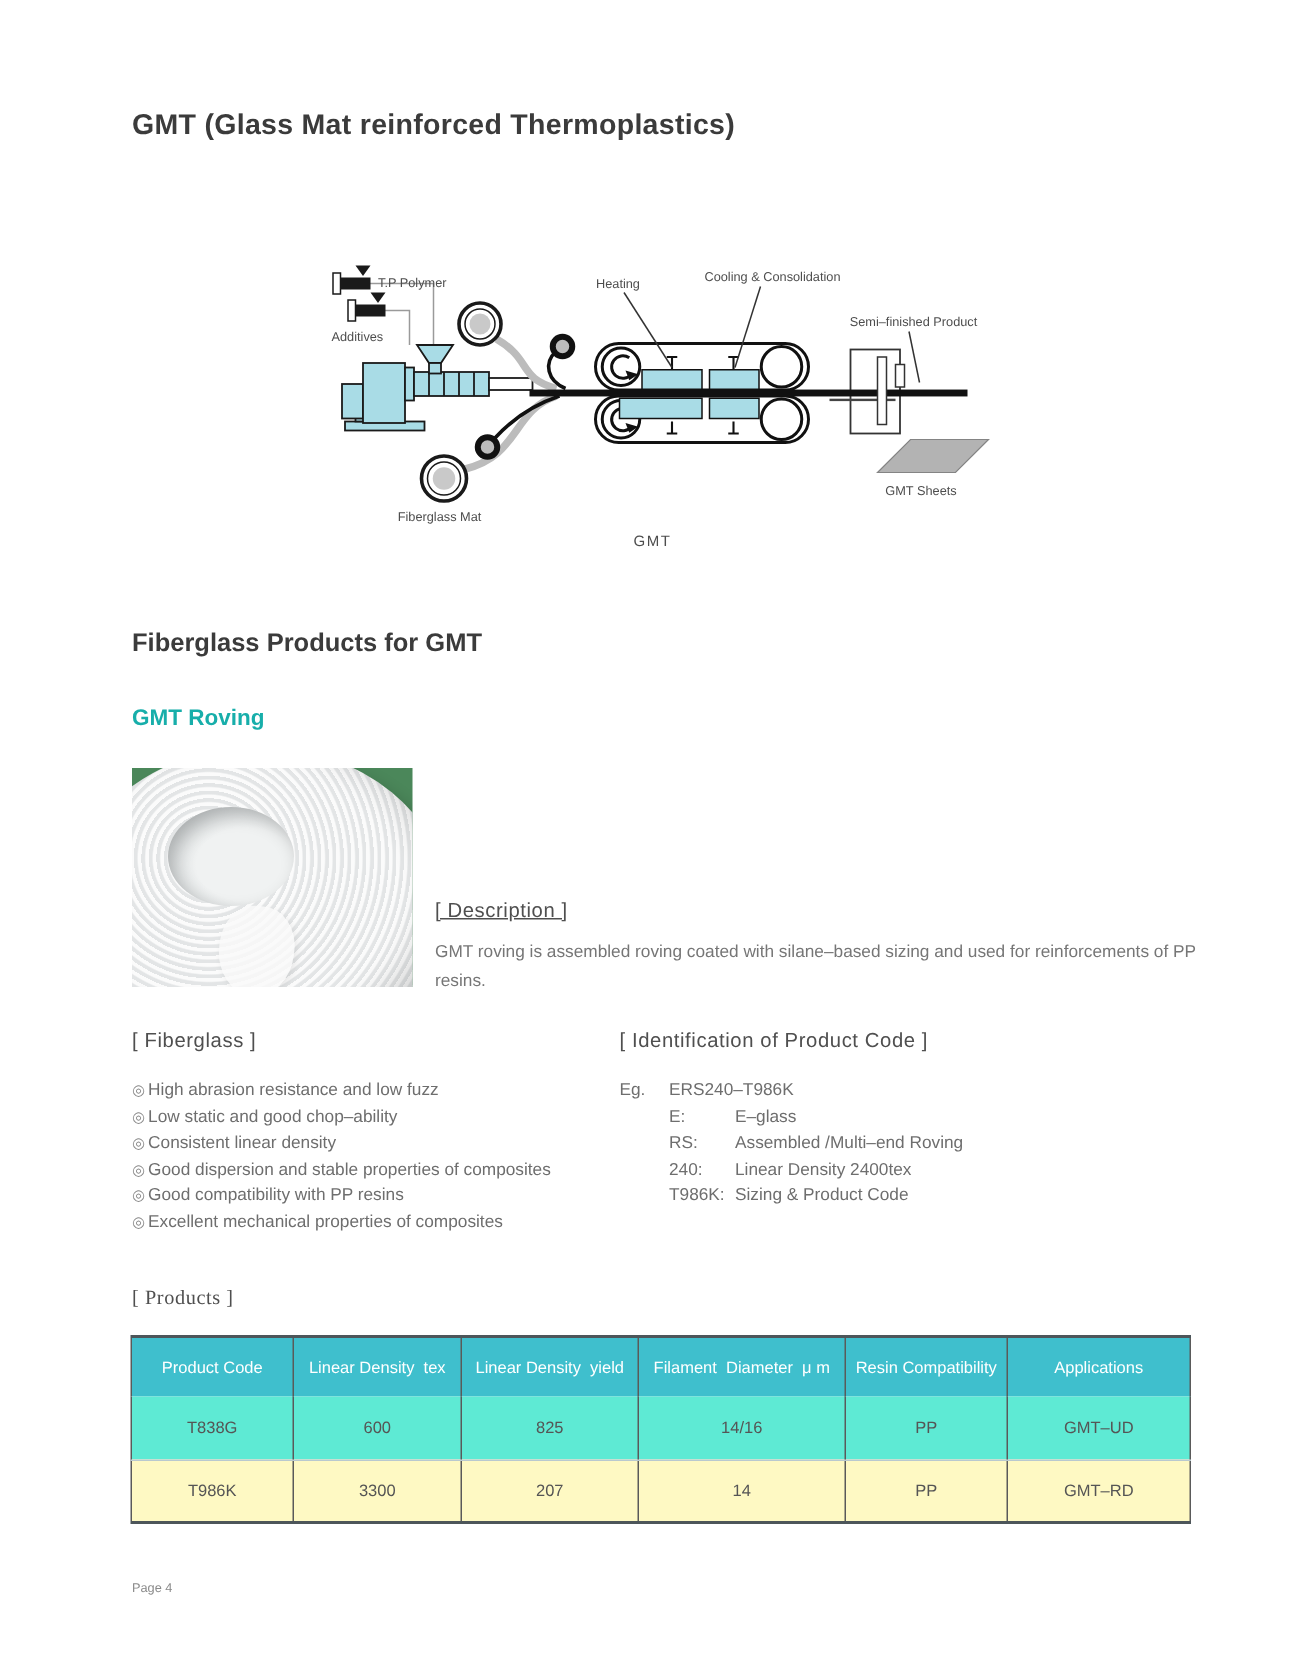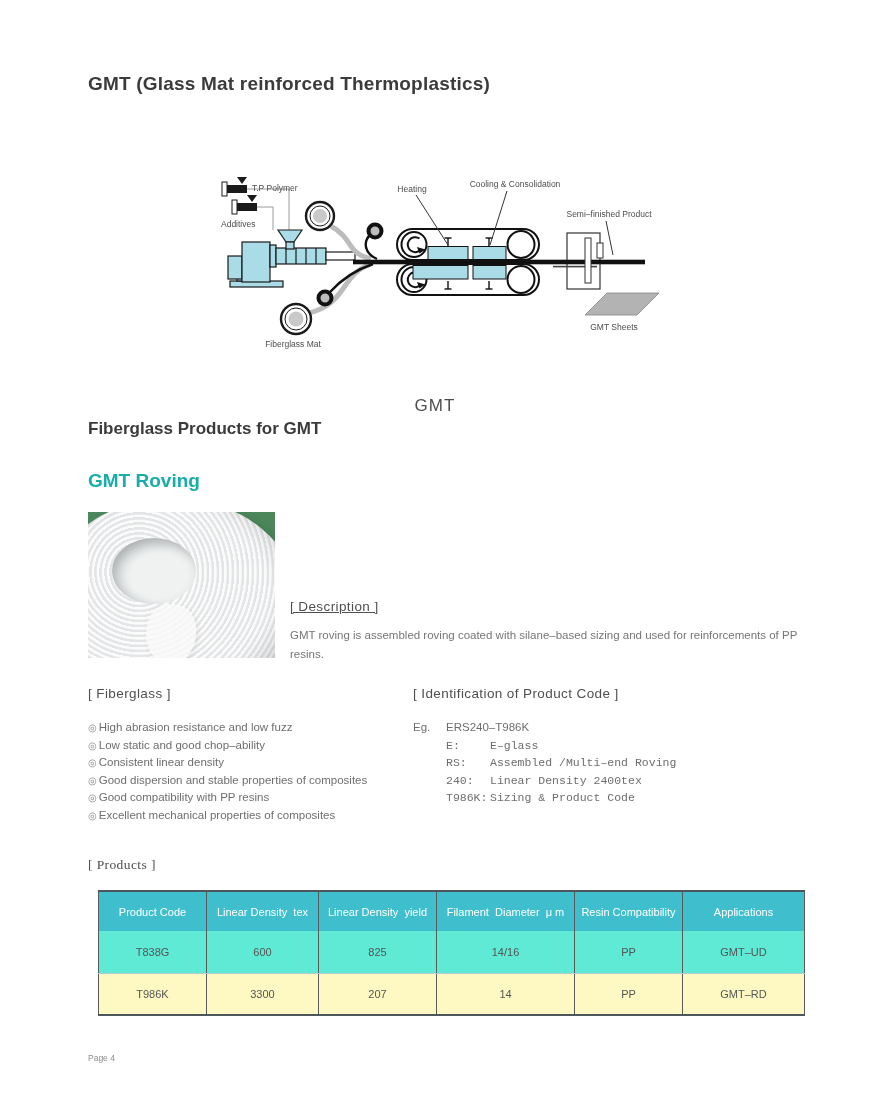--- a/index.html
+++ b/index.html
@@ -5,24 +5,24 @@
   * { margin:0; padding:0; box-sizing:border-box; }
   html,body { width:870px; height:1120px; background:#ffffff; font-family:"Liberation Sans", sans-serif; }
   .page { position:relative; width:870px; height:1120px; background:#fff; overflow:hidden; }
 
   .h1 { position:absolute; left:88px; top:73px; font-size:19px; font-weight:bold; color:#3b3b3b; letter-spacing:.2px; }
   .intro { position:absolute; left:88px; top:104px; width:710px; font-size:11.5px; line-height:1.6; color:#767676; }
 
   
   .diagram { position:absolute; left:185px; top:172px; width:500px; height:186px; }
   .diagram text { font-family:"Liberation Sans", sans-serif; font-size:8.5px; fill:#4d4d4d; }
-  .diagram-caption { position:absolute; left:185px; top:356px; width:500px; text-align:center; font-size:17px; color:#4d4d4d; letter-spacing:1px;margin-top:40px; }
+  .diagram-caption { position:absolute; left:185px; top:356px; width:500px; text-align:center; font-size:10px; color:#4d4d4d; letter-spacing:1px; }
 
   .h2 { position:absolute; left:88px; top:419px; font-size:17px; font-weight:bold; color:#3b3b3b; }
-  .h3 { position:absolute; left:88px; top:470px; font-size:19px; font-weight:bold; color:#17aeaa; }
+  .h3 { position:absolute; left:88px; top:470px; font-size:15px; font-weight:bold; color:#17aeaa; }
 
   
   .product-photo { position:absolute; left:88px; top:512px; width:187px; height:146px; background:#4b875a; overflow:hidden; }
   .coil-outer { position:absolute; left:-42px; top:-14px; width:252px; height:206px; border-radius:50%;
       background: repeating-radial-gradient(circle at 37% 36%, #fbfbfb 0 2px, #e3e5e6 3px 5px);
       box-shadow: inset -10px -8px 22px rgba(0,0,0,.14), 6px 6px 10px rgba(0,0,0,.18); }
   .coil-hole { position:absolute; left:24px; top:26px; width:84px; height:66px; border-radius:50%;
       background: radial-gradient(ellipse at 62% 58%, #f0f2f2 0 45%, #d7dbdc 75%, #c8cccd 100%);
       box-shadow: inset 4px 5px 12px rgba(0,0,0,.20); }
   .coil-tape { position:absolute; left:58px; top:92px; width:50px; height:60px; border-radius:45% 45% 50% 50%;
@@ -35,27 +35,27 @@
   .props-head { position:absolute; left:88px; top:686px; }
   .props-list { position:absolute; left:88px; top:719px; width:330px; }
   .prop-item { font-size:11.5px; color:#6e6e6e; line-height:17.5px; white-space:nowrap; }
   .bullet { color:#8a8a8a; font-size:10px; margin-right:2px; }
 
   .ident-head { position:absolute; left:413px; top:686px; }
   .ident-block { position:absolute; left:413px; top:719px; font-size:11.5px; color:#6e6e6e; line-height:17.5px; }
   .ident-eg-row { white-space:nowrap; }
   .ident-eg { display:inline-block; width:33px; }
   .ident-rows { padding-left:33px; }
-  .ident-row { white-space:nowrap;font-family:Liberation Mono, monospace; }
+  .ident-row { white-space:nowrap; }
   .ident-key { display:inline-block; width:44px; }
 
   .products-head { position:absolute; left:88px; top:857px;font-family:Liberation Serif, serif; }
 
   table.products { position:absolute; left:87px; top:890px; width:706px; border-collapse:collapse; table-layout:fixed;
-      border-top:2px solid #4d565a; border-bottom:2px solid #4d565a;margin-left:11px; }
+      border-top:2px solid #4d565a; border-bottom:2px solid #4d565a; }
   table.products th { background:#3fbfcd; color:#ffffff; font-weight:normal; font-size:11px; height:40px;
       border-left:1.5px solid #5a5a5a; border-right:1.5px solid #5a5a5a; white-space:pre-wrap; text-align:center; }
   table.products td { font-size:11px; color:#555; text-align:center; height:42px;
       border-left:1.5px solid #5a5a5a; border-right:1.5px solid #5a5a5a; background:#5eead4; }
   table.products tbody tr:first-child td { border-bottom:1px solid #b9c9cf; }
   table.products tbody tr.alt td { background:#fef9c3; }
 
   .page-num { position:absolute; left:88px; top:1053px; font-size:8.5px; color:#8a8a8a; }
 </style>
 </head>

